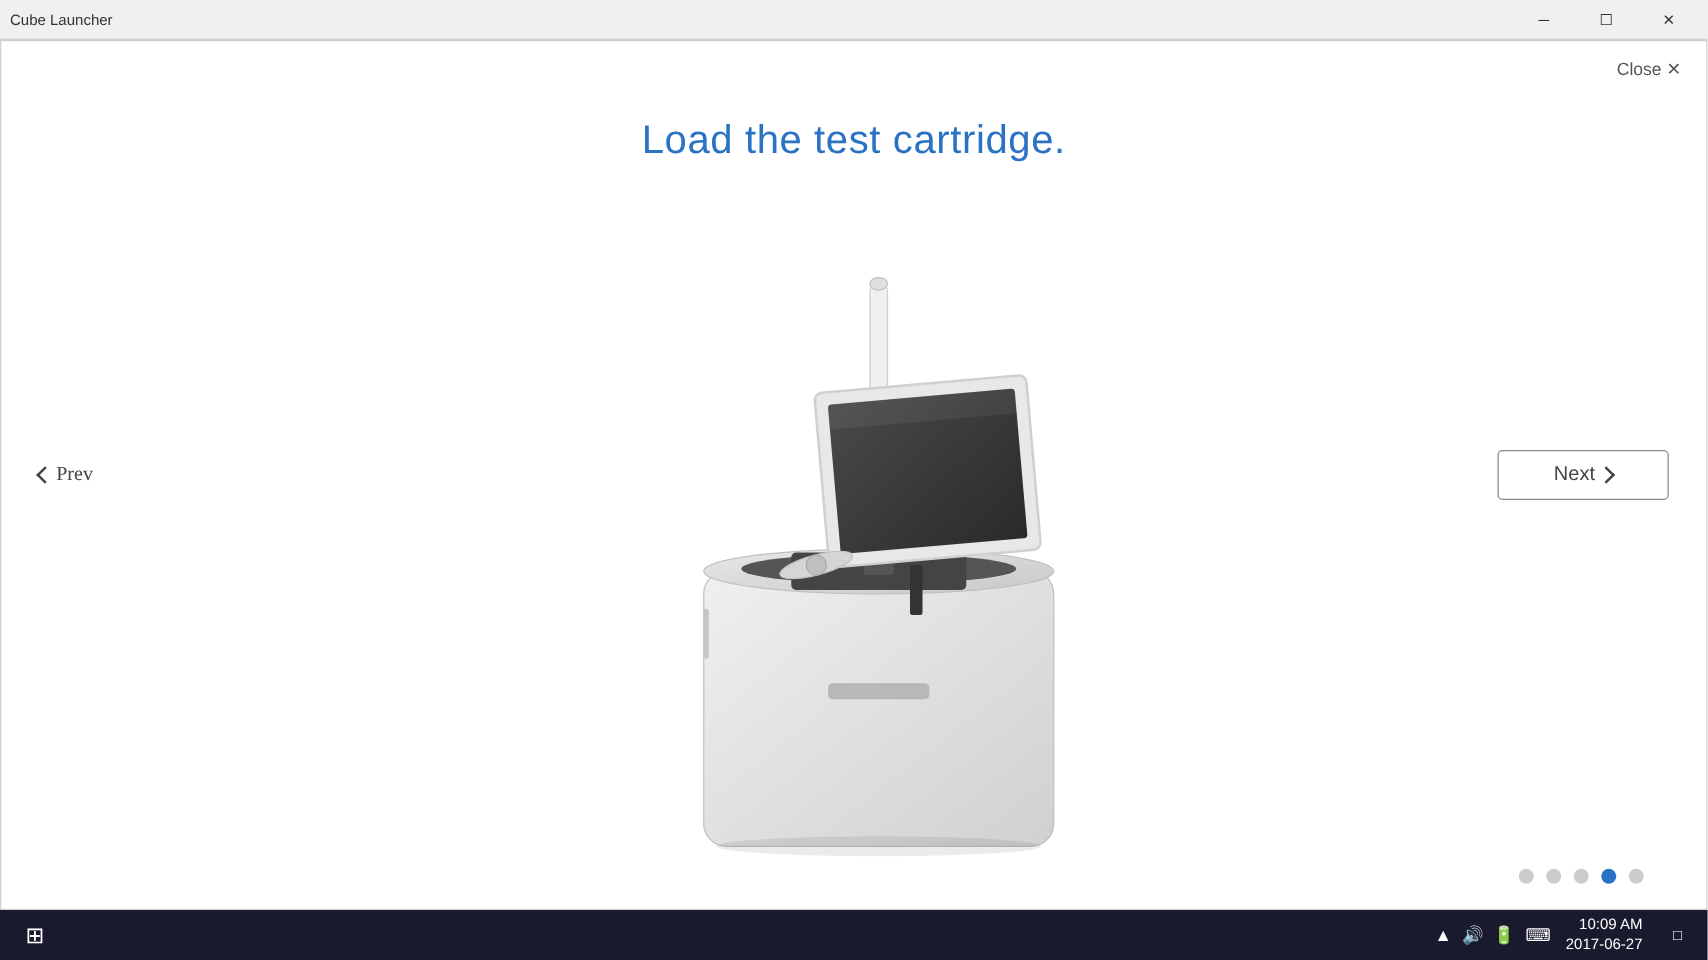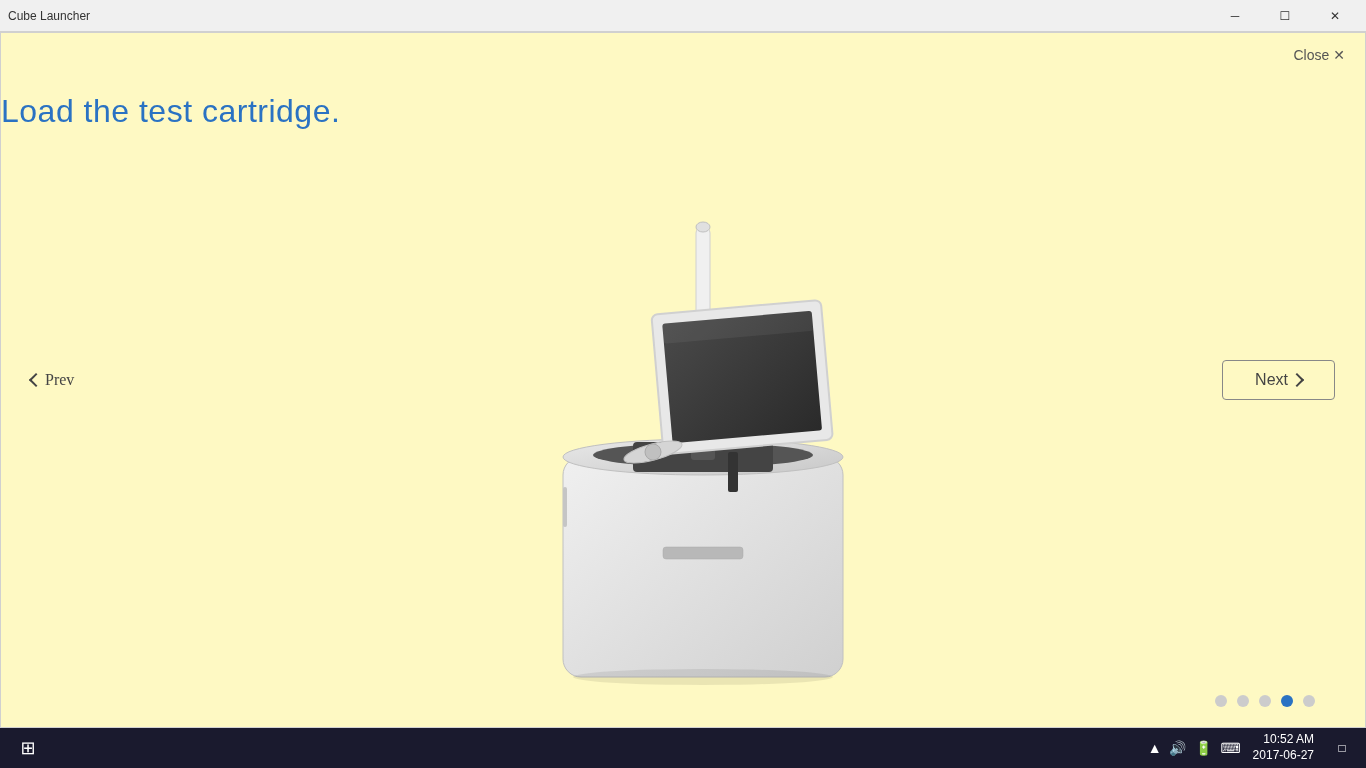--- a/index.html
+++ b/index.html
@@ -40,41 +40,42 @@
       border: none;
       cursor: pointer;
       font-size: 12px;
       color: #333;
     }
 
     
     .main-window {
       width: 100%;
       height: calc(100% - 32px - 40px);
-      background: #fef9c3;
+      background: #ffffff;
       border: 1px solid #d0d0d0;
       margin: 0;
       position: relative;
     }
 
     
     .window-close {
       position: absolute;
       top: 14px;
       right: 20px;
       display: flex;
       align-items: center;
       gap: 4px;
       cursor: pointer;
       font-size: 14px;
       color: #555;
     }
 
     
     .page-title {
+      text-align: center;
       padding-top: 60px;
       font-size: 32px;
       color: #2a72c3;
       font-weight: 300;
       letter-spacing: 0.5px;
     }
 
     
     .nav-prev {
       position: absolute;
@@ -97,21 +98,21 @@
       top: 50%;
       transform: translateY(-50%);
       display: flex;
       align-items: center;
       gap: 4px;
       cursor: pointer;
       font-size: 16px;
       color: #444;
       border: 1.5px solid #888;
       border-radius: 4px;
-      padding: 10px 32px;
+      padding: 10px 44px;
       user-select: none;
     }
 
     
     .chevron-left {
       display: inline-block;
       width: 10px;
       height: 10px;
       border-left: 2px solid currentColor;
       border-bottom: 2px solid currentColor;
@@ -326,20 +327,20 @@
     </div>
   </div>
   <div class="taskbar-right">
     <div class="system-tray">
       <span class="tray-icon">▲</span>
       <span class="tray-icon">🔊</span>
       <span class="tray-icon">🔋</span>
       <span class="tray-icon">⌨</span>
     </div>
     <div class="clock">
-      <div>10:52 AM</div>
+      <div>10:09 AM</div>
       <div>2017-06-27</div>
     </div>
     <div class="notification-btn">
       <span>□</span>
     </div>
   </div>
 </div>
 
 </body></html>

